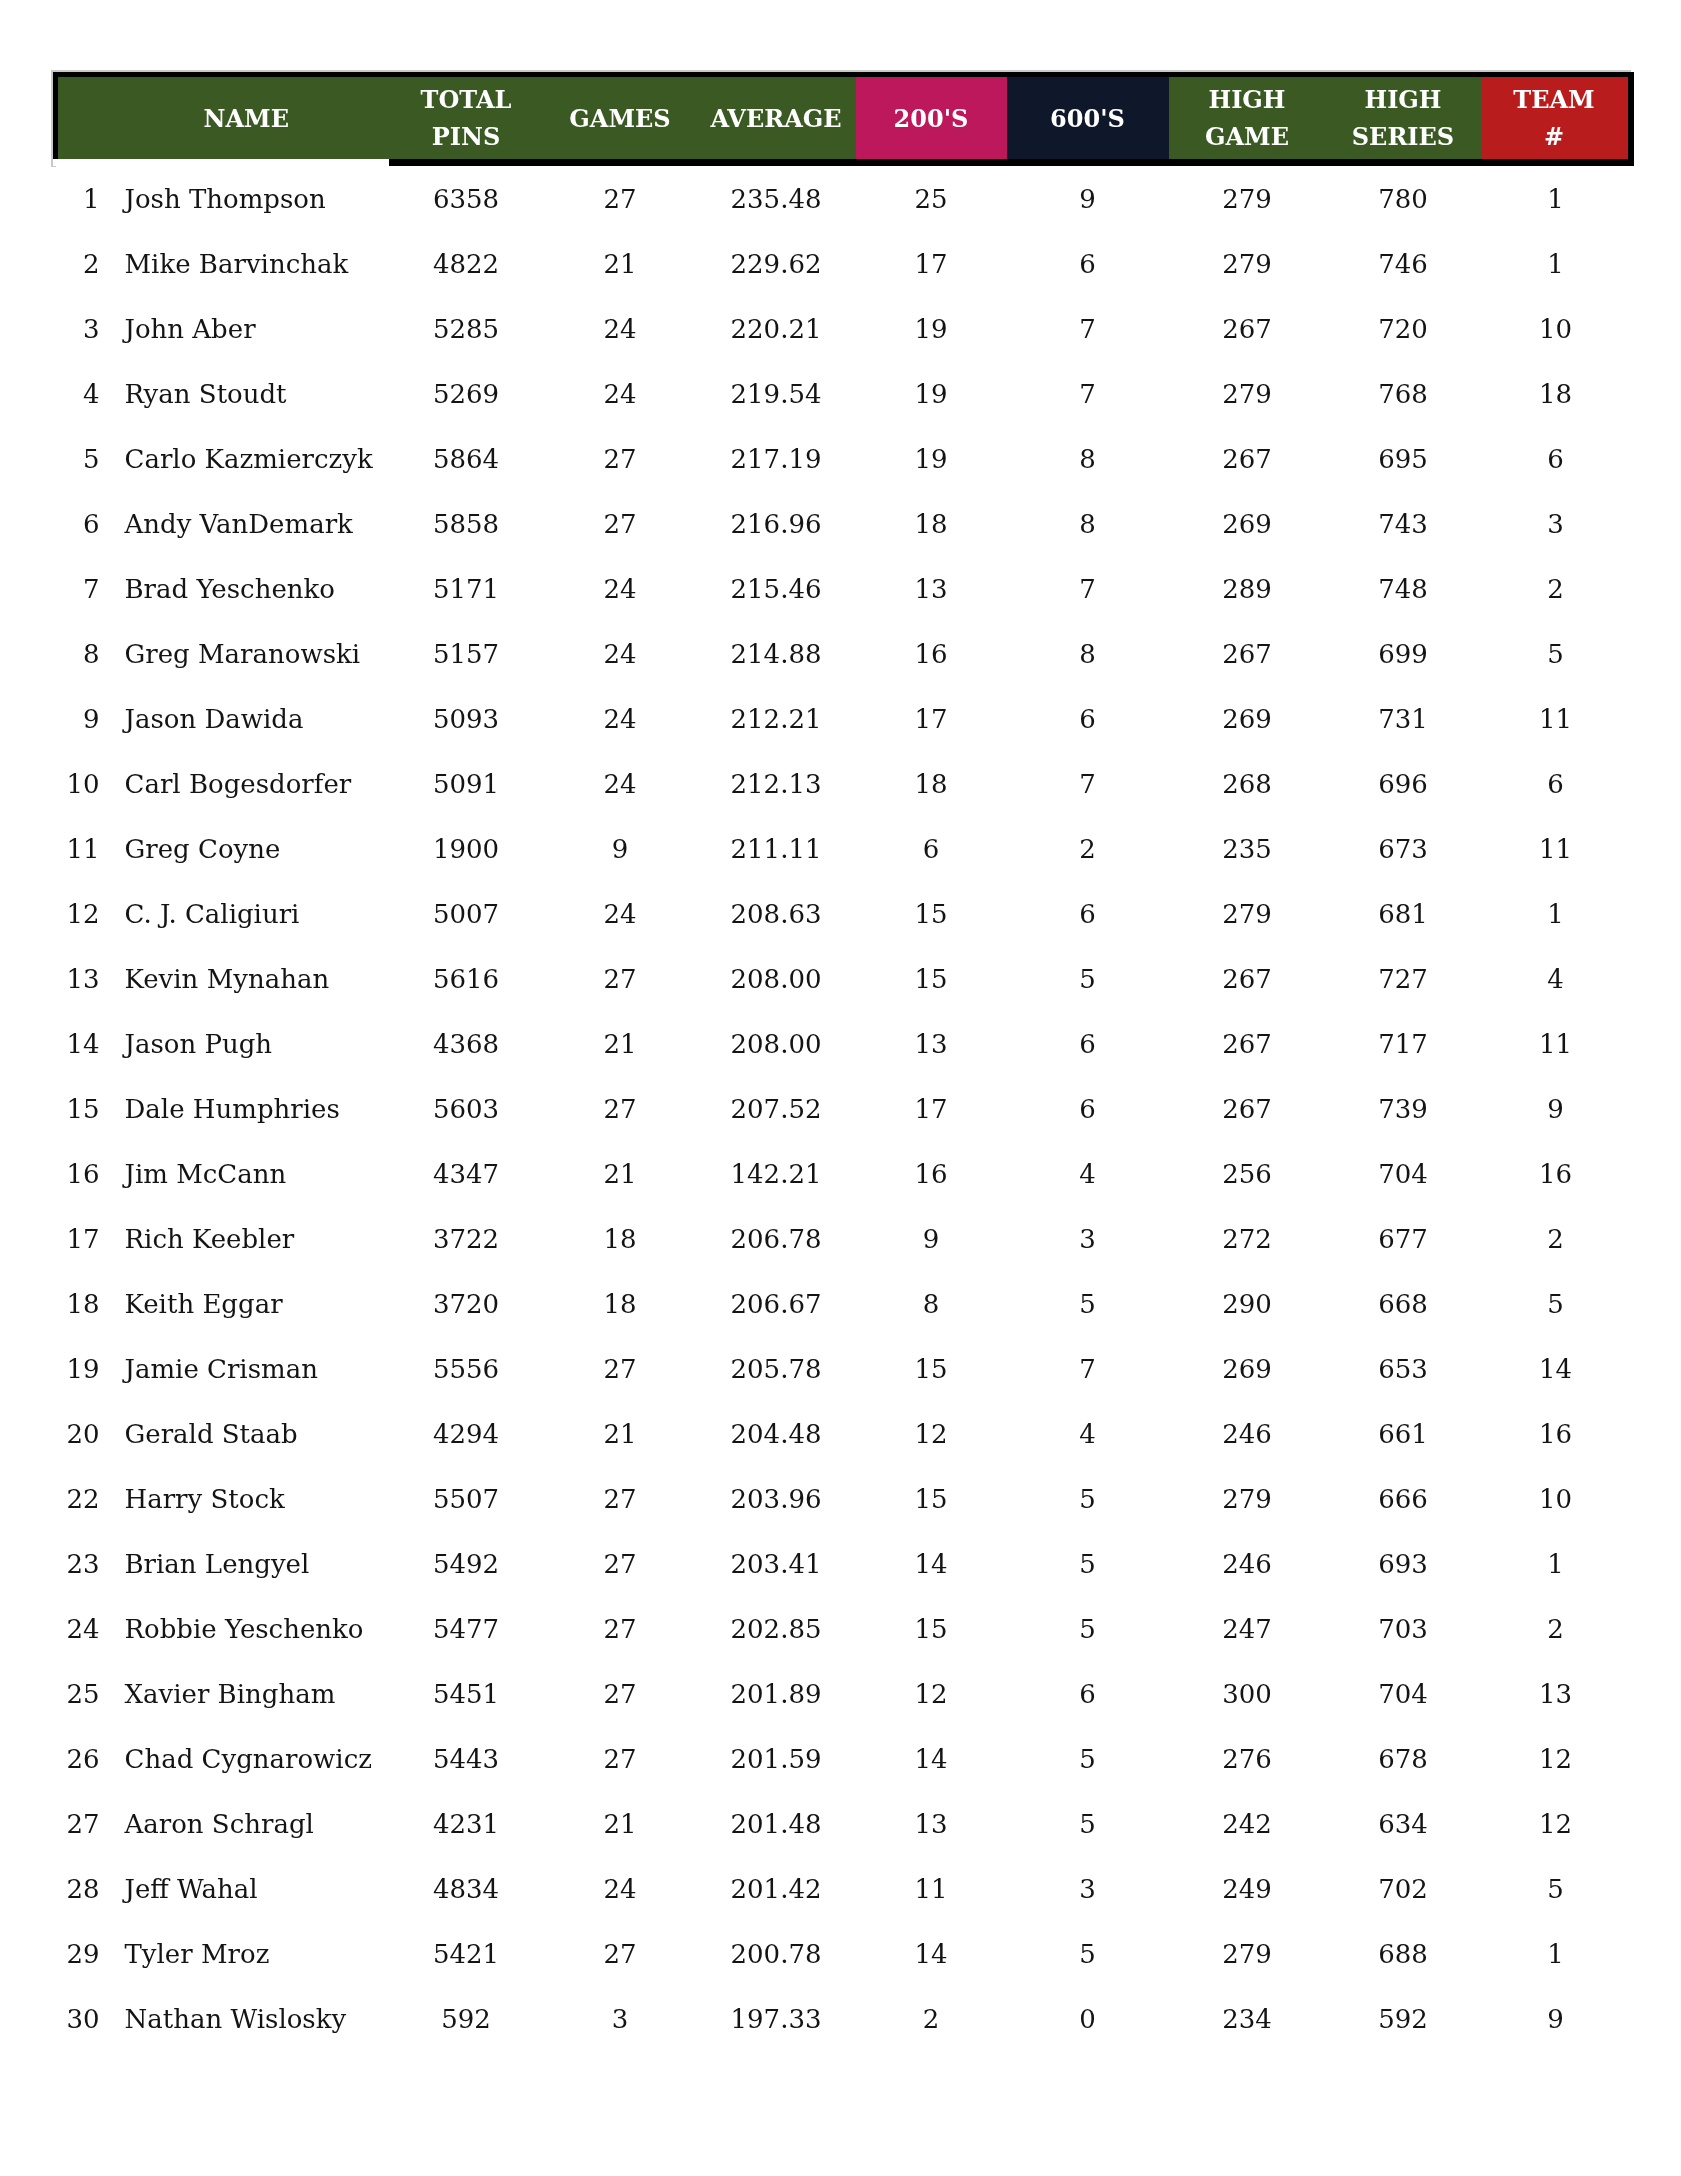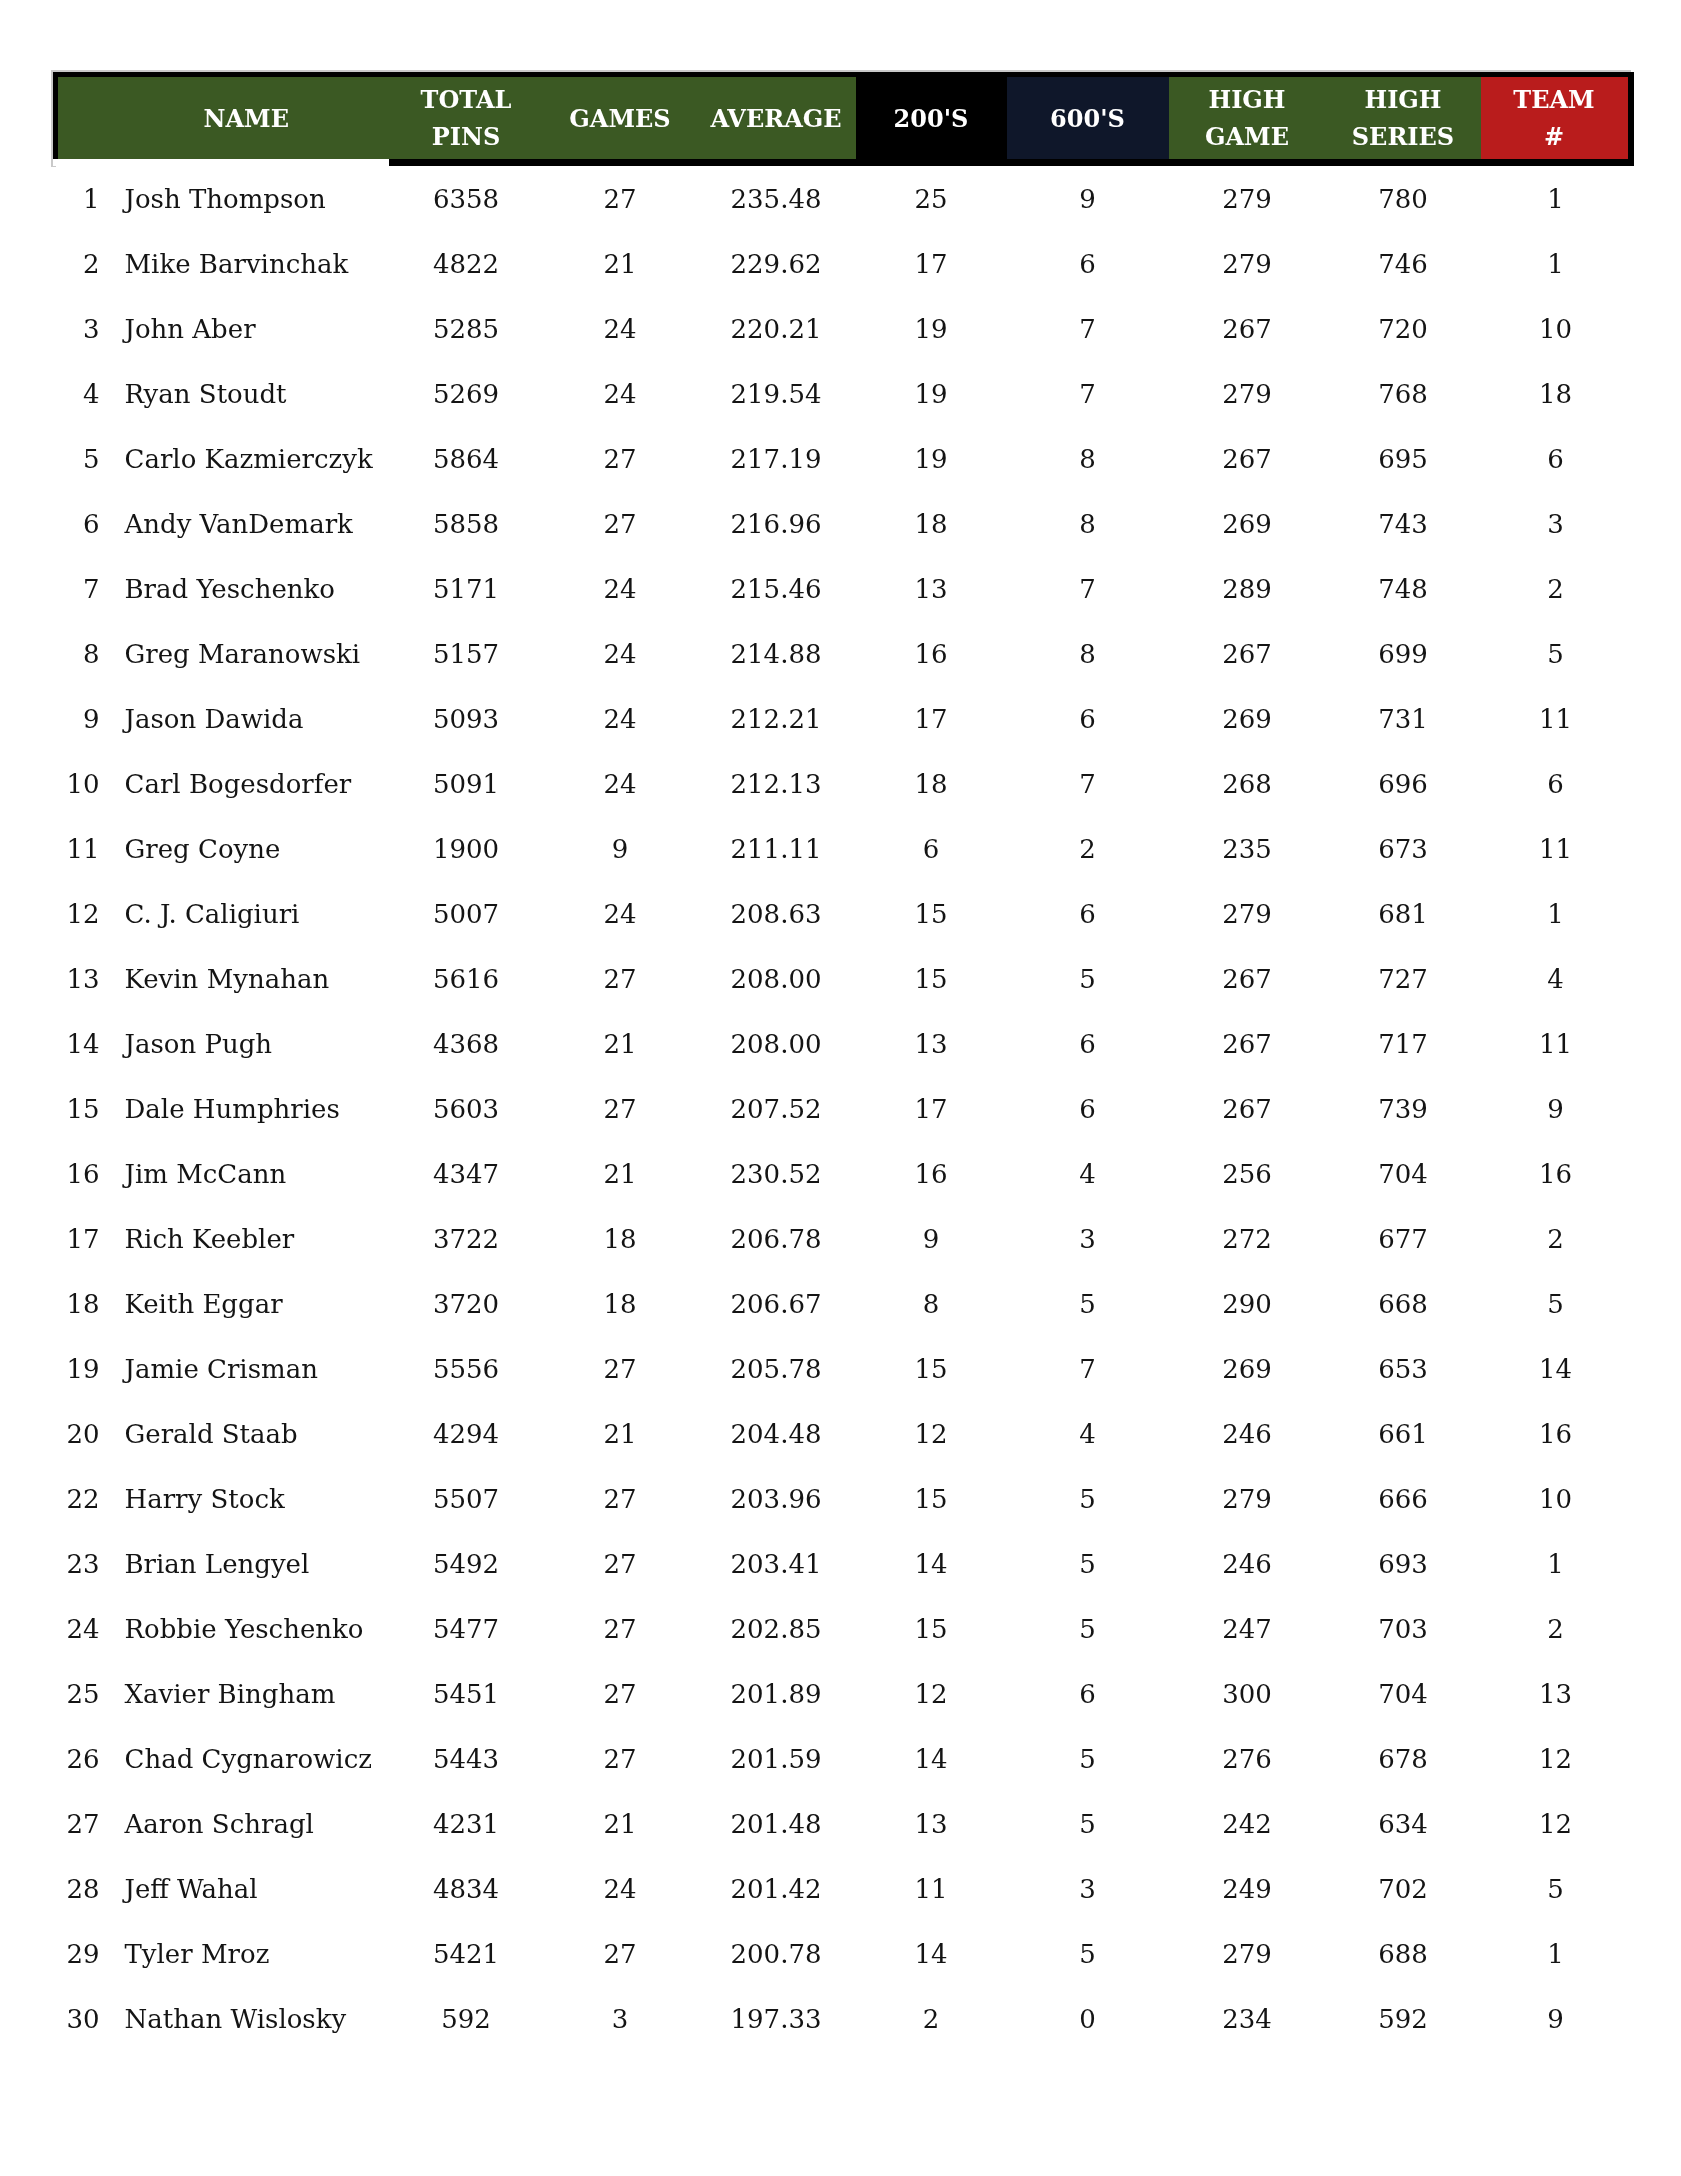--- a/index.html
+++ b/index.html
@@ -94,21 +94,21 @@
       <col style="width:157px">
       <col style="width:155px">
       <col style="width:150px">
     </colgroup>
     <thead>
       <tr>
           <th style="background: rgb(59, 89, 35); color: rgb(255, 255, 255);">NAME</th>
           <th style="background: rgb(59, 89, 35); color: rgb(255, 255, 255); text-align: center;">TOTAL<br>PINS</th>
           <th style="background: rgb(59, 89, 35); color: rgb(255, 255, 255);">GAMES</th>
           <th style="background: rgb(59, 89, 35); color: rgb(255, 255, 255);">AVERAGE</th>
-          <th style="background: #000000; color: rgb(255, 255, 255);">200'S</th>
+          <th style="background: #be185d; color: rgb(255, 255, 255);">200'S</th>
           <th style="background: #0f172a; color: rgb(255, 255, 255);">600'S</th>
           <th style="background: rgb(59, 89, 35); color: rgb(255, 255, 255);">HIGH<br>GAME</th>
           <th style="background: rgb(59, 89, 35); color: rgb(255, 255, 255);">HIGH<br>SERIES</th>
           <th style="background: #b91c1c; color: rgb(255, 255, 255);">TEAM<br>#</th>
         </tr>
     </thead>
     <tbody>
         <tr>
           <td class="name-cell"><span class="rank">1</span><span class="pname">Josh Thompson</span></td>
           <td>6358</td>
@@ -271,21 +271,21 @@
           <td>17</td>
           <td>6</td>
           <td>267</td>
           <td>739</td>
           <td>9</td>
         </tr>
         <tr>
           <td class="name-cell"><span class="rank">16</span><span class="pname">Jim McCann</span></td>
           <td>4347</td>
           <td>21</td>
-          <td>230.52</td>
+          <td>142.21</td>
           <td>16</td>
           <td>4</td>
           <td>256</td>
           <td>704</td>
           <td>16</td>
         </tr>
         <tr>
           <td class="name-cell"><span class="rank">17</span><span class="pname">Rich Keebler</span></td>
           <td>3722</td>
           <td>18</td>

